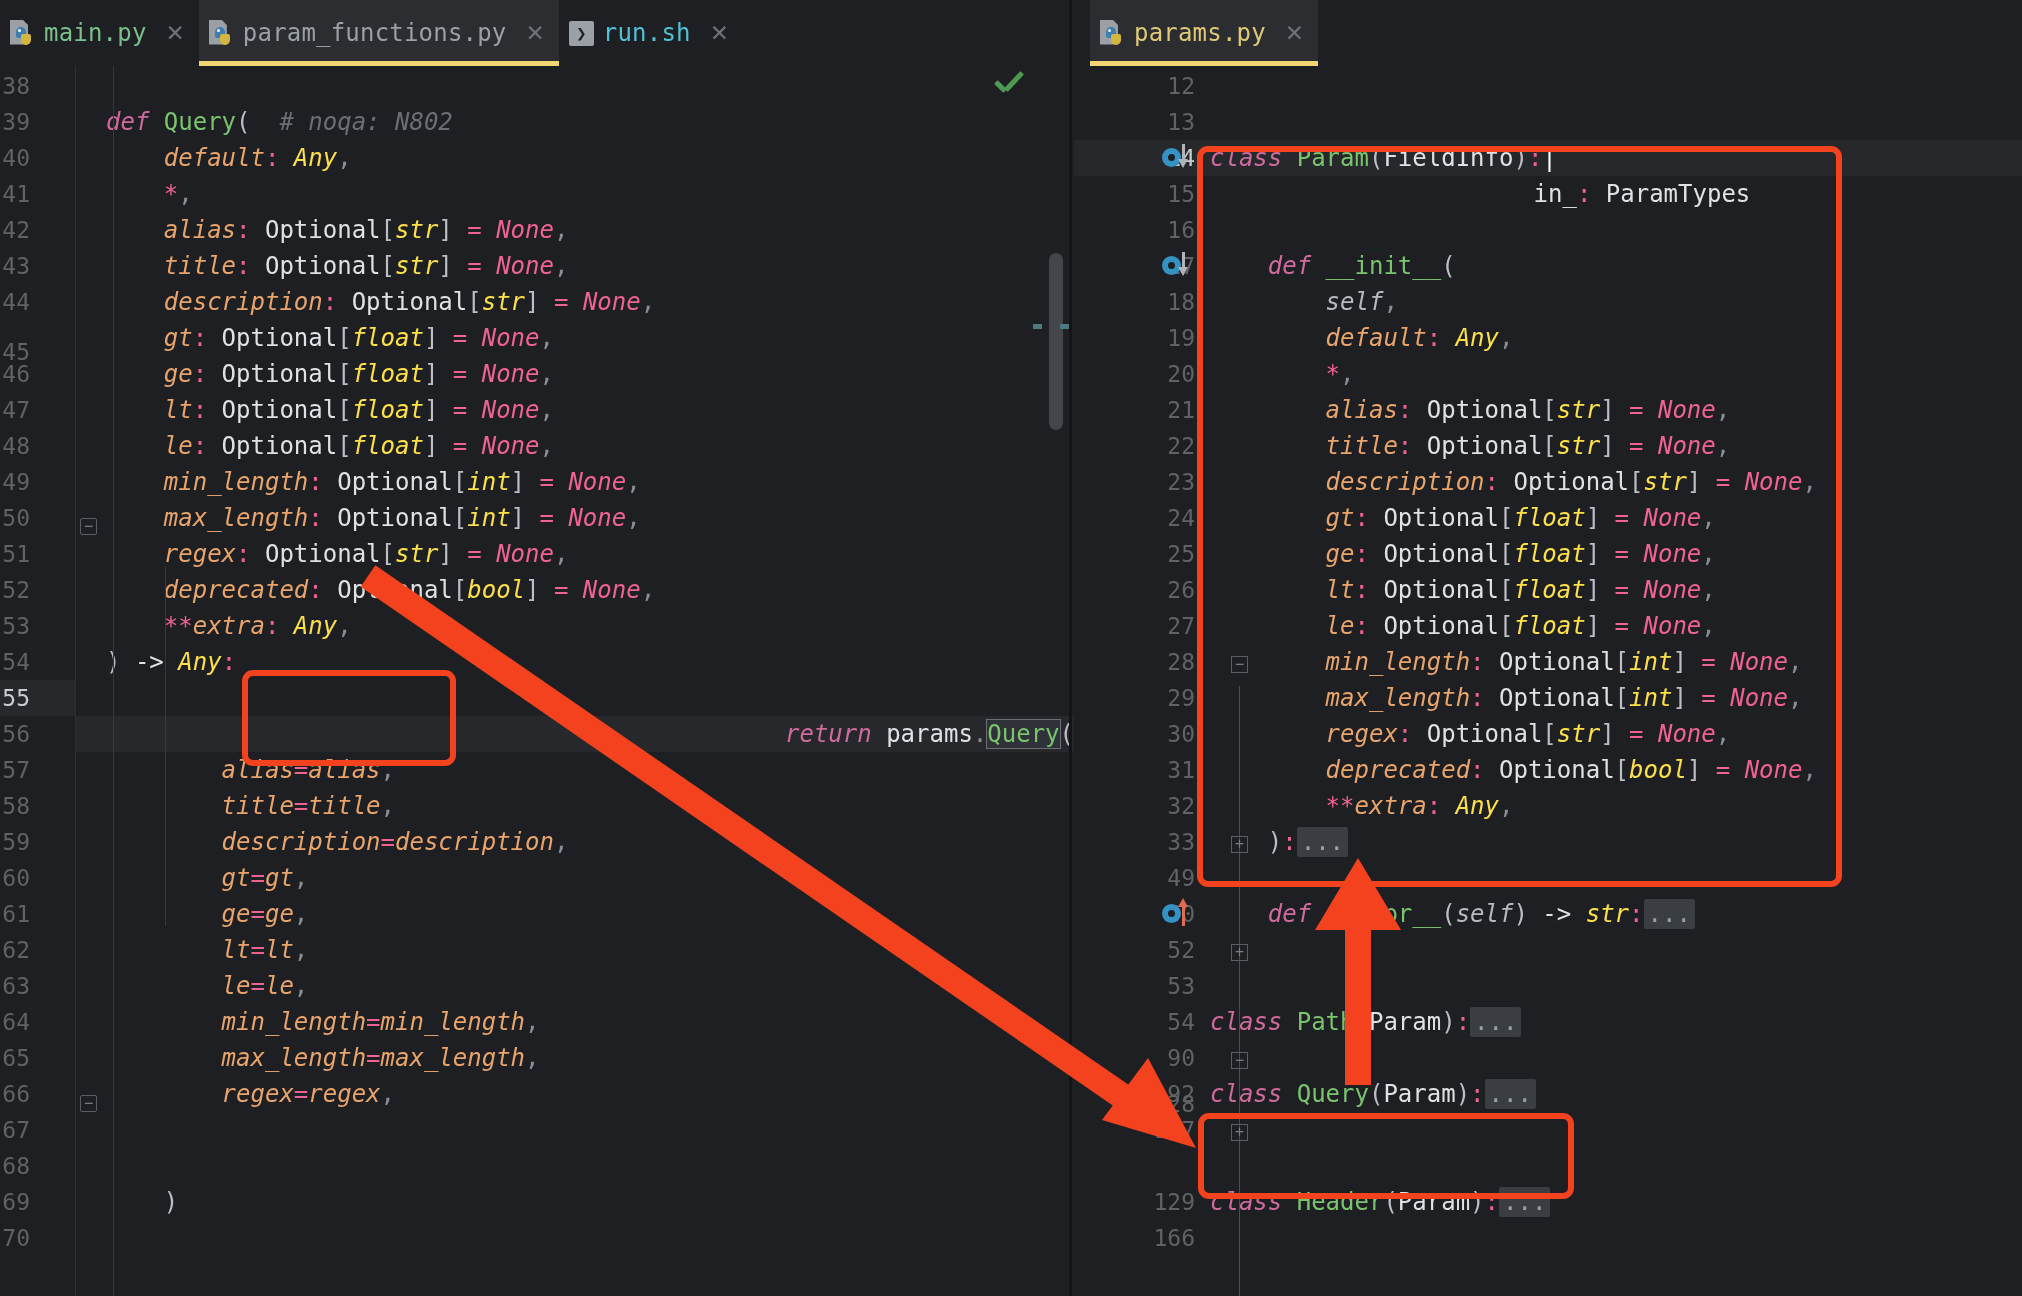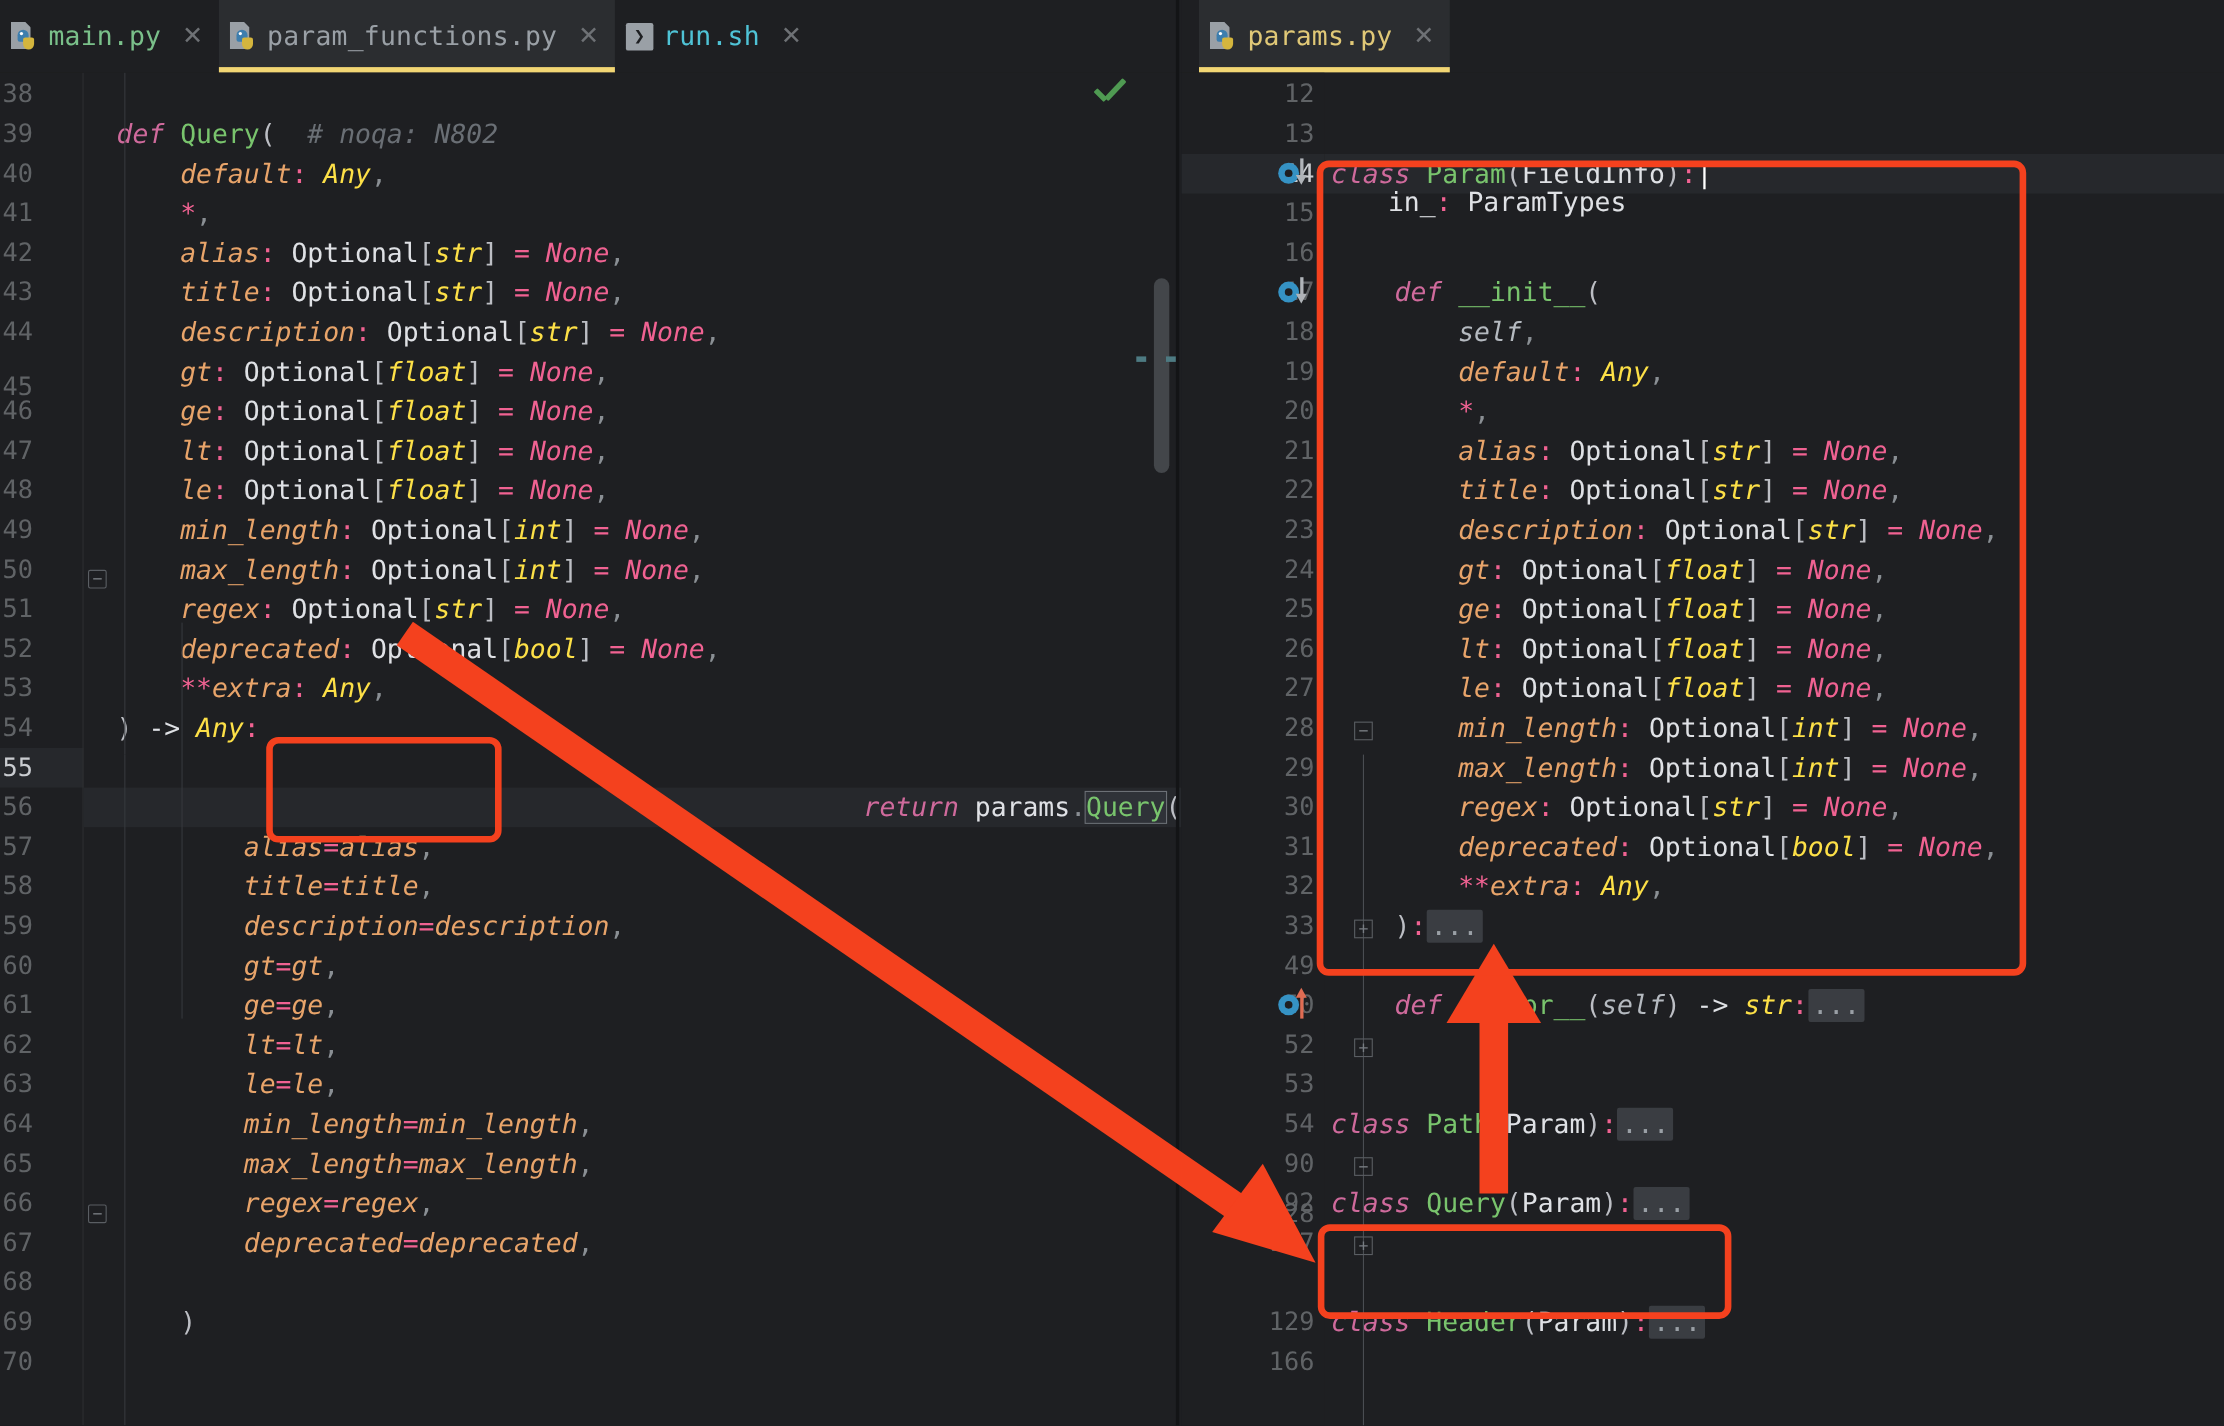--- a/index.html
+++ b/index.html
@@ -280,21 +280,20 @@
       <div class="cline" style="top: 686px; padding-left: 30px;">        <span class="par">alias</span><span class="op">=</span><span class="par">alias</span><span class="dim">,</span></div>
       <div class="cline" style="top: 722px; padding-left: 30px;">        <span class="par">title</span><span class="op">=</span><span class="par">title</span><span class="dim">,</span></div>
       <div class="cline" style="top: 758px; padding-left: 30px;">        <span class="par">description</span><span class="op">=</span><span class="par">description</span><span class="dim">,</span></div>
       <div class="cline" style="top: 794px; padding-left: 30px;">        <span class="par">gt</span><span class="op">=</span><span class="par">gt</span><span class="dim">,</span></div>
       <div class="cline" style="top: 830px; padding-left: 30px;">        <span class="par">ge</span><span class="op">=</span><span class="par">ge</span><span class="dim">,</span></div>
       <div class="cline" style="top: 866px; padding-left: 30px;">        <span class="par">lt</span><span class="op">=</span><span class="par">lt</span><span class="dim">,</span></div>
       <div class="cline" style="top: 902px; padding-left: 30px;">        <span class="par">le</span><span class="op">=</span><span class="par">le</span><span class="dim">,</span></div>
       <div class="cline" style="top: 938px; padding-left: 30px;">        <span class="par">min_length</span><span class="op">=</span><span class="par">min_length</span><span class="dim">,</span></div>
       <div class="cline" style="top: 974px; padding-left: 30px;">        <span class="par">max_length</span><span class="op">=</span><span class="par">max_length</span><span class="dim">,</span></div>
       <div class="cline" style="top: 1010px; padding-left: 30px;">        <span class="par">regex</span><span class="op">=</span><span class="par">regex</span><span class="dim">,</span></div>
-      <div class="cline" style="top: 1046px; padding-left: 30px;">        <span class="par">deprecated</span><span class="op">=</span><span class="par">deprecated</span><span class="dim">,</span></div>
       <div class="cline" style="top: 1118px; padding-left: 30px;">    <span class="pl">)</span></div>
       <div class="cline" style="top: 1154px; padding-left: 30px;">&nbsp;</div>
     </div>
 
   <div class="iguide" style="left:113px;top:0px;height:620px;"></div>
   <div class="iguide" style="left:113px;top:620px;height:610px;"></div>
   <div class="iguide" style="left:165px;top:500px;height:360px;"></div>
 
   <div class="foldmk minus" style="left:80px;top:452px;">−</div>
   <div class="foldmk minus" style="left:80px;top:1029px;">−</div>
@@ -419,21 +418,21 @@
         <div class="lnum">129</div>
       </div>
       <div class="lnrow" style="top: 1154px;">
         <div class="lnum">166</div>
       </div>
     </div>
   <div class="codearea" id="right-code">
       <div class="cline" style="top: 2px; padding-left: 6px;">&nbsp;</div>
       <div class="cline" style="top: 38px; padding-left: 6px;">&nbsp;</div>
       <div class="cline cur" style="top: 74px; padding-left: 6px;"><span class="kw">class</span> <span class="cls">Param</span><span class="pl">(</span><span class="w">FieldInfo</span><span class="pl">)</span><span class="op">:</span><span class="caret" style="color: rgb(255, 255, 255); font-weight: 100;">|</span></div>
-      <div class="cline" style="top: 100px; padding-left: 0;">    <span class="w">in_</span><span class="op">:</span> <span class="w">ParamTypes</span></div>
+      <div class="cline" style="top: 110px; padding-left: 0; text-align: center;">    <span class="w">in_</span><span class="op">:</span> <span class="w">ParamTypes</span></div>
       <div class="cline" style="top: 146px; padding-left: 6px;">&nbsp;</div>
       <div class="cline" style="top: 182px; padding-left: 6px;">    <span class="kw">def</span> <span class="fn">__init__</span><span class="pl">(</span></div>
       <div class="cline" style="top: 218px; padding-left: 6px;">        <span class="selfkw">self</span><span class="dim">,</span></div>
       <div class="cline" style="top: 254px; padding-left: 6px;">        <span class="par">default</span><span class="op">:</span> <span class="wi">Any</span><span class="dim">,</span></div>
       <div class="cline" style="top: 290px; padding-left: 6px;">        <span class="op">*</span><span class="dim">,</span></div>
       <div class="cline" style="top: 326px; padding-left: 6px;">        <span class="par">alias</span><span class="op">:</span> <span class="w">Optional</span><span class="pl">[</span><span class="typ">str</span><span class="pl">]</span> <span class="op">=</span> <span class="kw2">None</span><span class="dim">,</span></div>
       <div class="cline" style="top: 362px; padding-left: 6px;">        <span class="par">title</span><span class="op">:</span> <span class="w">Optional</span><span class="pl">[</span><span class="typ">str</span><span class="pl">]</span> <span class="op">=</span> <span class="kw2">None</span><span class="dim">,</span></div>
       <div class="cline" style="top: 398px; padding-left: 6px;">        <span class="par">description</span><span class="op">:</span> <span class="w">Optional</span><span class="pl">[</span><span class="typ">str</span><span class="pl">]</span> <span class="op">=</span> <span class="kw2">None</span><span class="dim">,</span></div>
       <div class="cline" style="top: 434px; padding-left: 6px;">        <span class="par">gt</span><span class="op">:</span> <span class="w">Optional</span><span class="pl">[</span><span class="typ">float</span><span class="pl">]</span> <span class="op">=</span> <span class="kw2">None</span><span class="dim">,</span></div>
       <div class="cline" style="top: 470px; padding-left: 6px;">        <span class="par">ge</span><span class="op">:</span> <span class="w">Optional</span><span class="pl">[</span><span class="typ">float</span><span class="pl">]</span> <span class="op">=</span> <span class="kw2">None</span><span class="dim">,</span></div>

